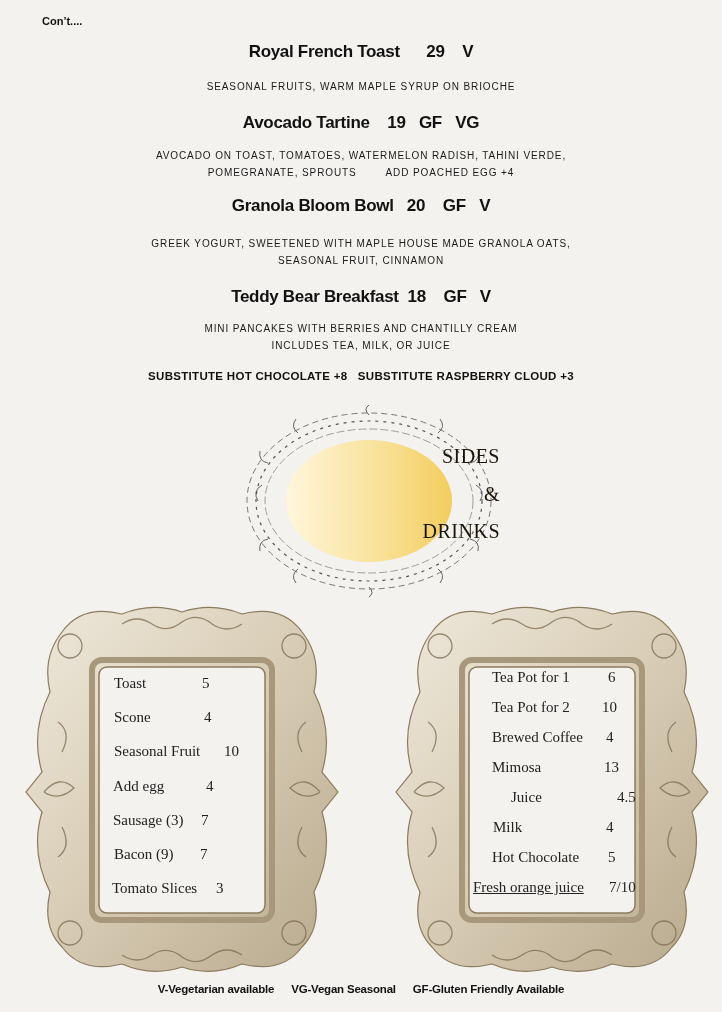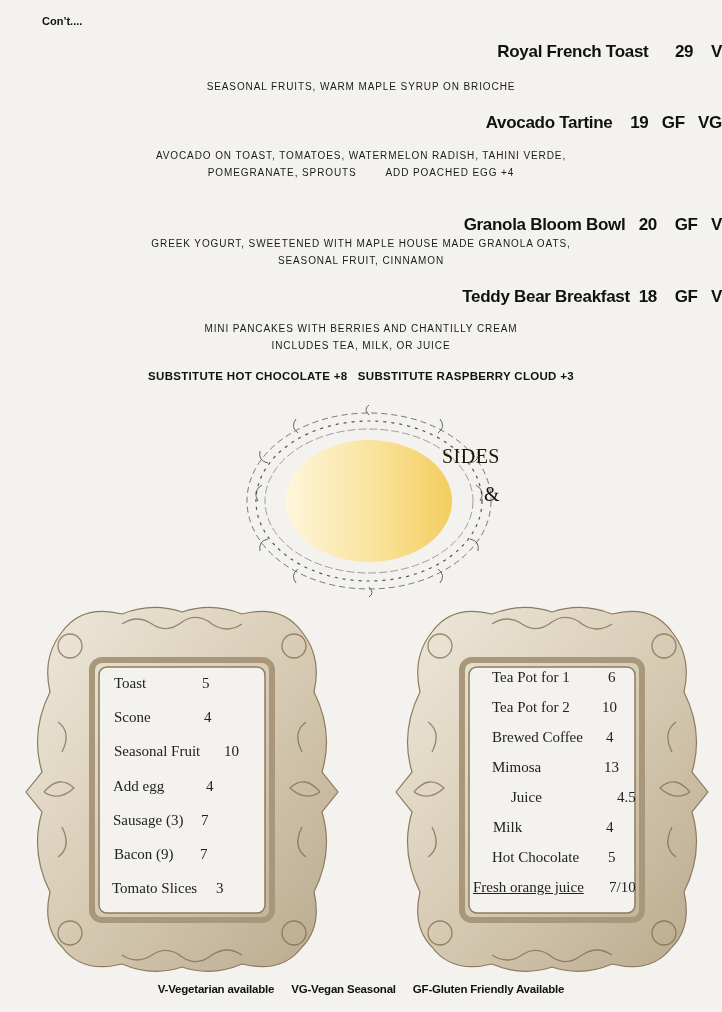--- a/index.html
+++ b/index.html
@@ -2,21 +2,21 @@
 <html><head>
 <meta charset="utf-8">
 <style>
   html, body { margin:0; padding:0; }
   body {
     width:722px; height:1012px; background:#f3f2ee; position:relative; overflow:hidden;
     font-family:"Liberation Sans", sans-serif; color:#111;
   }
   .abs { position:absolute; }
   .cont { left:42px; top:15px; font-size:11px; font-weight:bold; }
-  .title { left:0; width:722px; text-align:right; font-weight:bold; font-size:17px; letter-spacing:-0.3px; white-space:pre; }
+  .title { left:0; width:722px; text-align:center; font-weight:bold; font-size:17px; letter-spacing:-0.3px; white-space:pre; }
   .desc { left:0; width:722px; text-align:center; font-size:10px; letter-spacing:0.9px; line-height:17px; white-space:pre; color:#1a1a1a; }
   .subs { left:0; width:722px; text-align:center; font-size:11.5px; font-weight:bold; letter-spacing:0.3px; white-space:pre; }
 
   .emblem { left:238px; top:403px; width:262px; height:196px; }
   .emblem svg { position:absolute; left:0; top:0; }
   .emblem-text { position:absolute; left:0; width:262px; text-align:right; font-family:"Liberation Serif", serif; font-size:20px; letter-spacing:0.5px; color:#1b1408; }
 
   .frame { width:320px; height:375px; }
   .frame svg { position:absolute; left:0; top:0; }
   .frame-list { position:absolute; font-family:"Liberation Serif", serif; font-size:15px; color:#222; }
@@ -31,21 +31,21 @@
 
 <div class="abs cont">Con’t....</div>
 
 <div class="abs title" style="top:42px">Royal French Toast      29    V</div>
 <div class="abs desc" style="top:78px">SEASONAL FRUITS, WARM MAPLE SYRUP ON BRIOCHE</div>
 
 <div class="abs title" style="top:113px">Avocado Tartine    19   GF   VG</div>
 <div class="abs desc" style="top:147px">AVOCADO ON TOAST, TOMATOES, WATERMELON RADISH, TAHINI VERDE,
 POMEGRANATE, SPROUTS        ADD POACHED EGG +4</div>
 
-<div class="abs title" style="top:215px">Granola Bloom Bowl   20    GF   V</div>
+<div class="abs title" style="top:196px">Granola Bloom Bowl   20    GF   V</div>
 <div class="abs desc" style="top:235px">GREEK YOGURT, SWEETENED WITH MAPLE HOUSE MADE GRANOLA OATS,
 SEASONAL FRUIT, CINNAMON</div>
 
 <div class="abs title" style="top:287px">Teddy Bear Breakfast  18    GF   V</div>
 <div class="abs desc" style="top:320px">MINI PANCAKES WITH BERRIES AND CHANTILLY CREAM
 INCLUDES TEA, MILK, OR JUICE</div>
 
 <div class="abs subs" style="top:370px">SUBSTITUTE HOT CHOCOLATE +8   SUBSTITUTE RASPBERRY CLOUD +3</div>
 
 <div class="abs emblem">
@@ -71,20 +71,21 @@
         <path d="M131 184 q6 6 0 10"></path>
       <path d="M30 60 q-10 -2 -8 -12"></path>
         <path d="M232 60 q10 -2 8 -12"></path>
       <path d="M30 136 q-10 2 -8 12"></path>
         <path d="M232 136 q10 2 8 12"></path>
     </g>
     <ellipse cx="131" cy="98" rx="83" ry="61" fill="url(#og)"></ellipse>
   </svg>
   <div class="emblem-text" style="top:42px">SIDES</div>
   <div class="emblem-text" style="top:80px">&amp;</div>
+  <div class="emblem-text" style="top:117px">DRINKS</div>
 </div>
 
 <div class="abs frame" style="left:22px; top:602px;">
   <svg width="320" height="375" viewBox="0 0 320 375">
     <defs>
       <linearGradient id="fg1" x1="0" y1="0" x2="1" y2="1">
         <stop offset="0" stop-color="#efe9dc"></stop>
         <stop offset="0.5" stop-color="#d7cbb4"></stop>
         <stop offset="1" stop-color="#b8a98c"></stop>
       </linearGradient>

